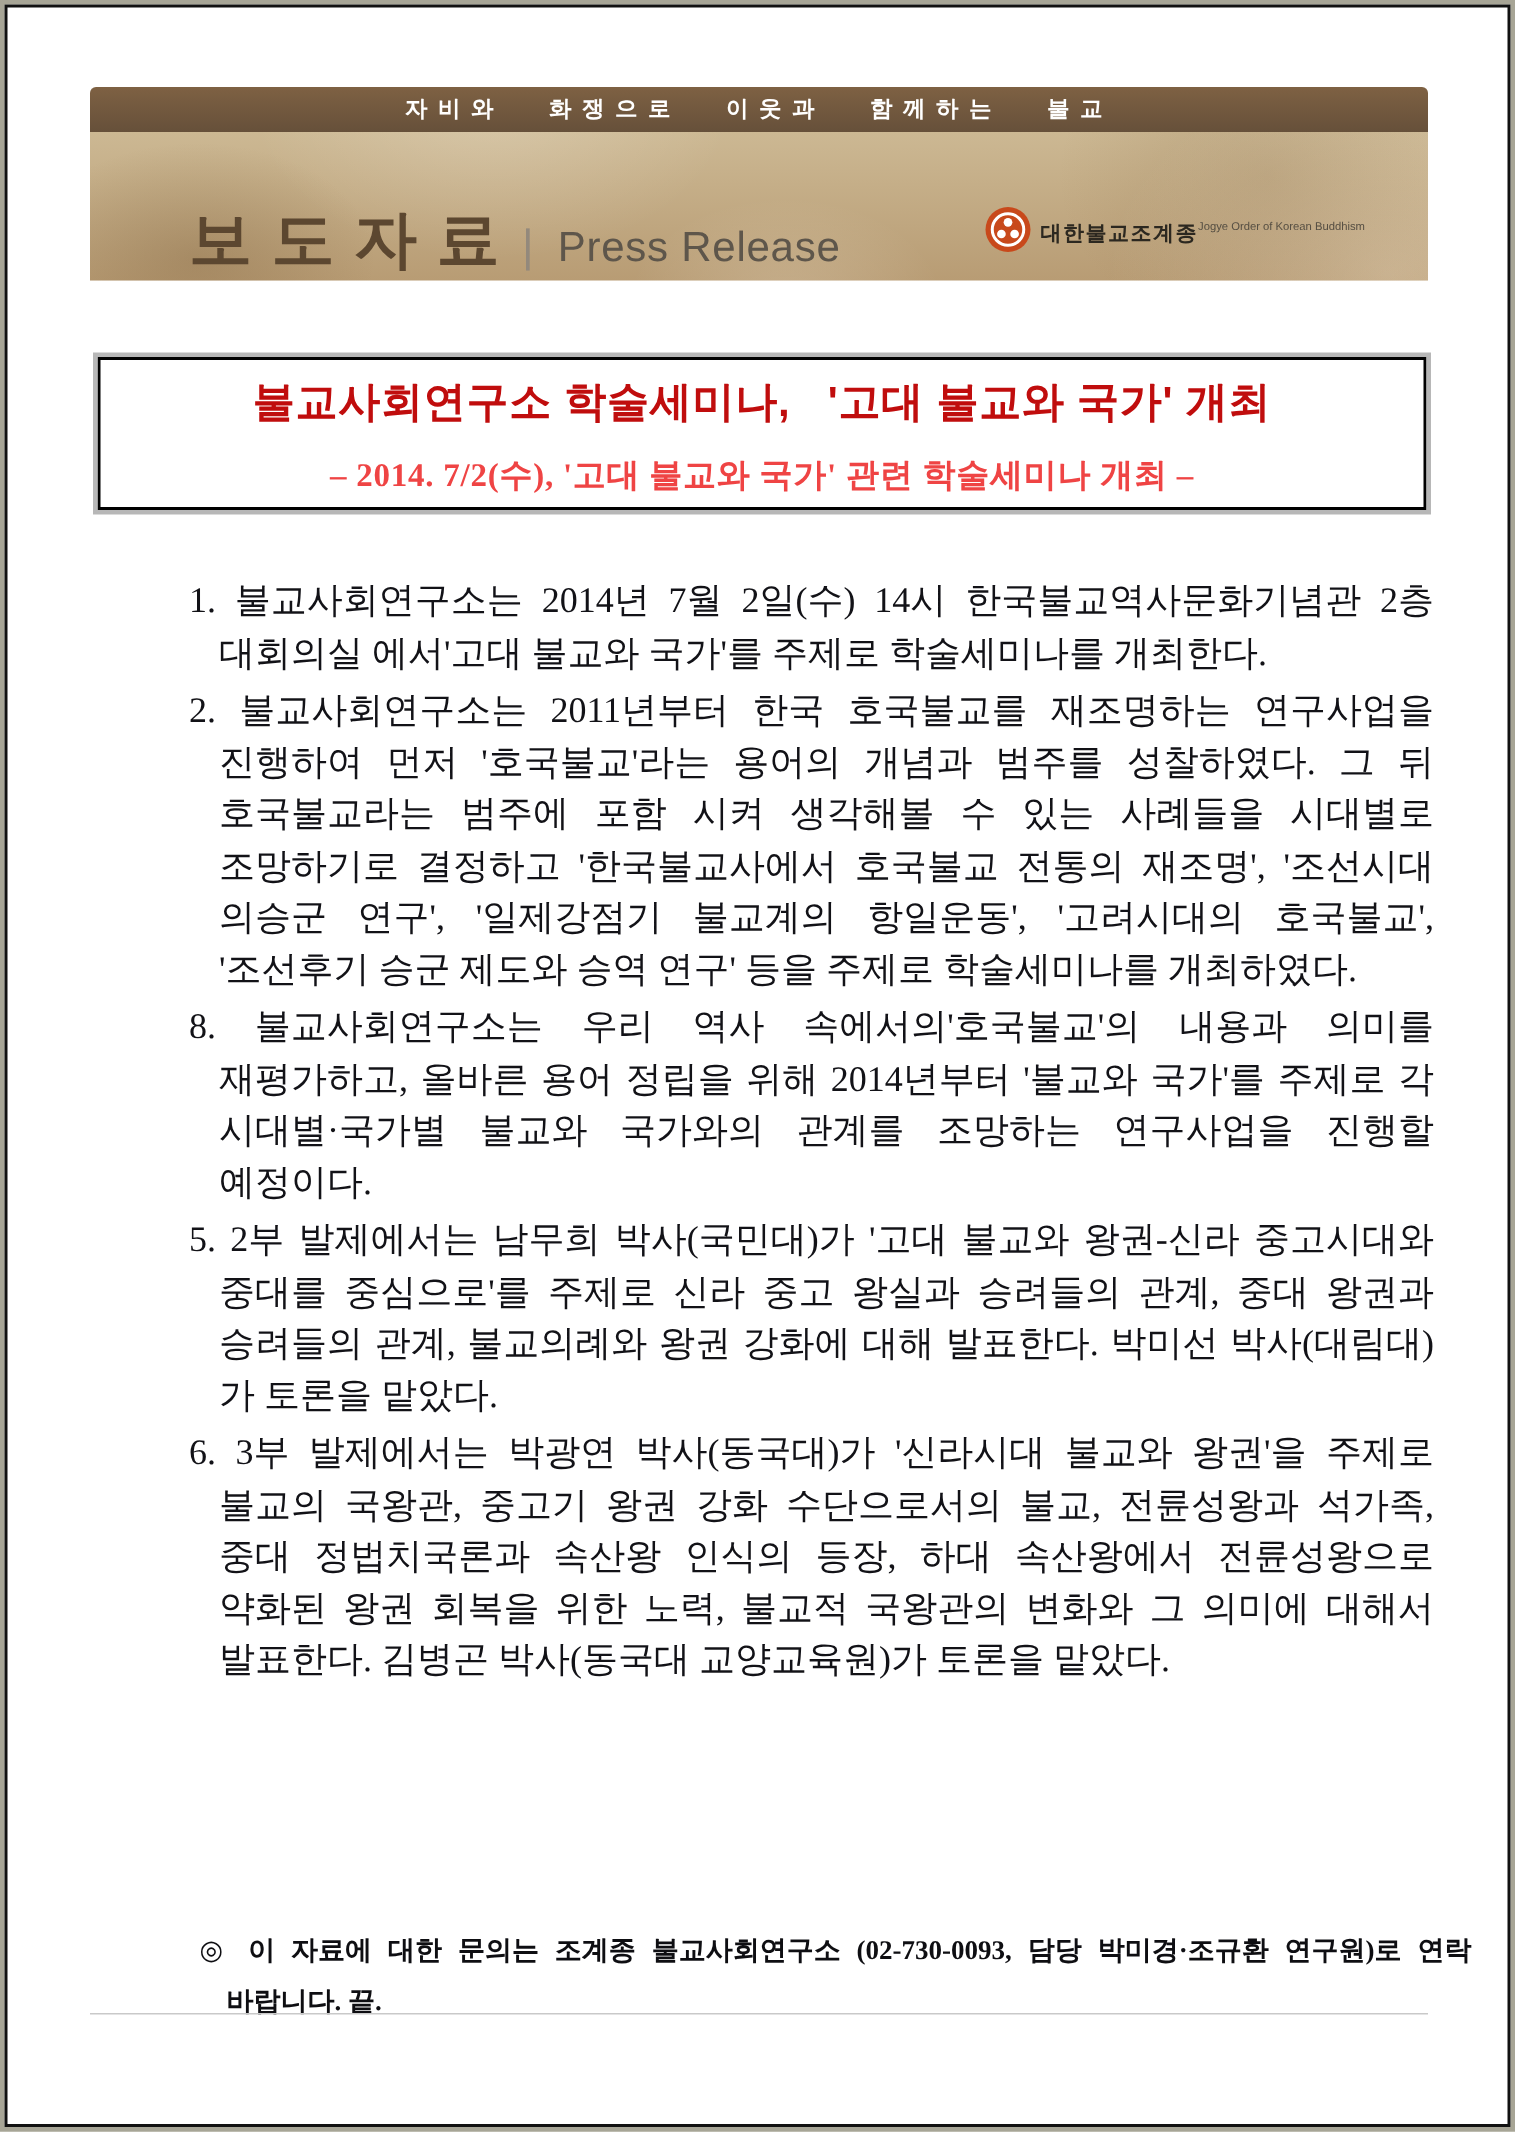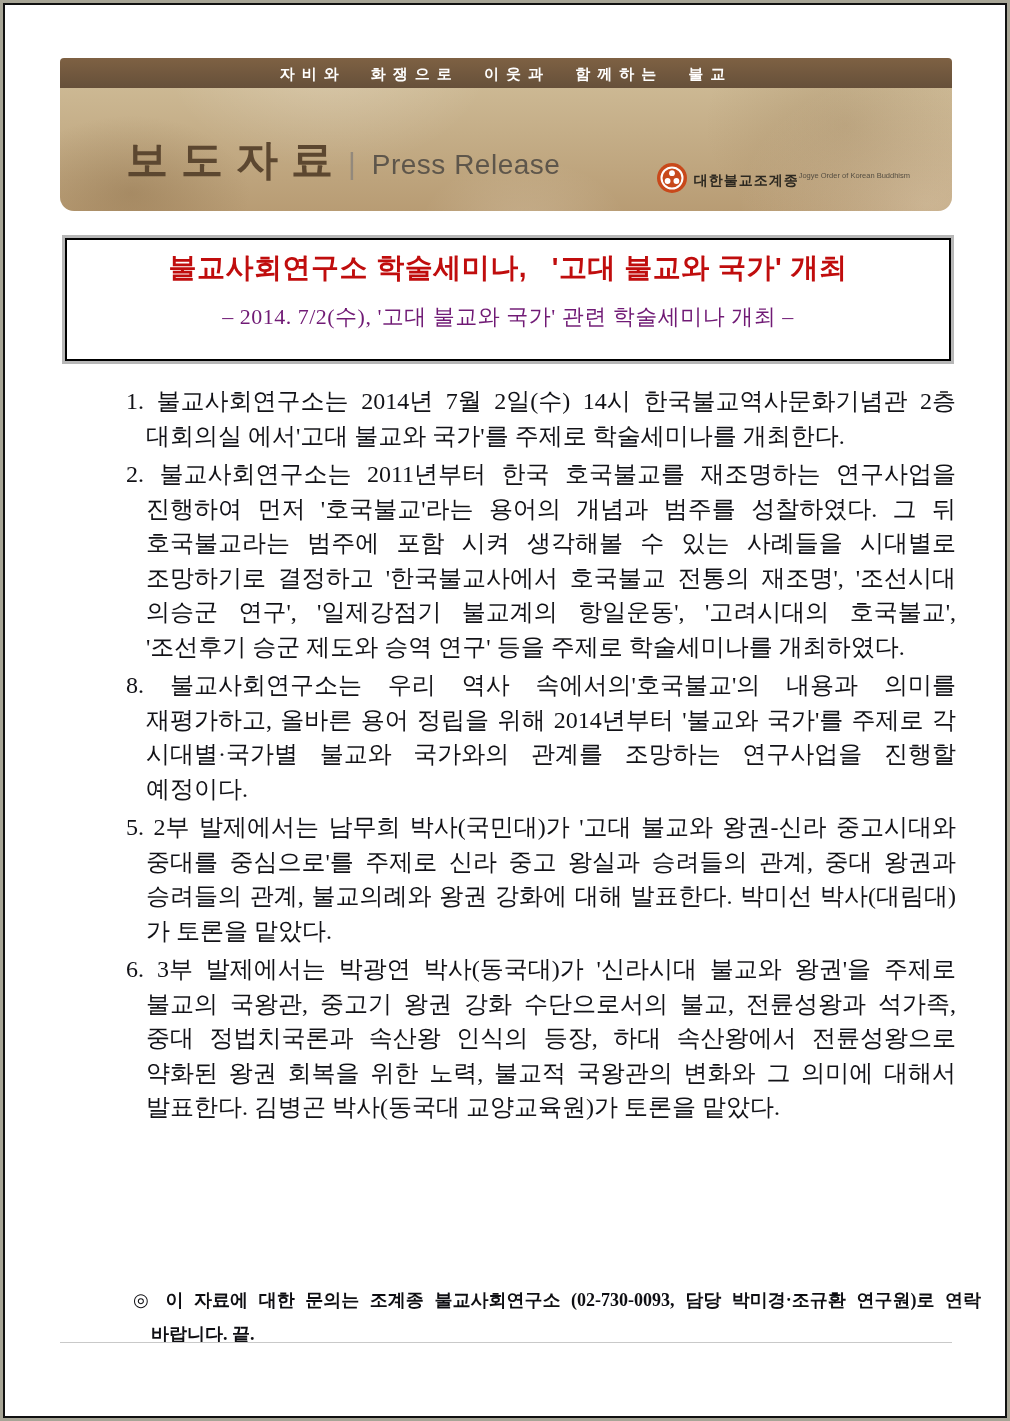--- a/index.html
+++ b/index.html
@@ -20,27 +20,27 @@
   .banner {
     position: absolute; left: 55px; top: 53px;
     width: 892px; height: 153px;
     border-radius: 4px 4px 14px 14px;
     overflow: hidden;
   }
   .banner-strip {
     height: 30px; line-height: 31px;
     background: linear-gradient(#7e6143, #66503a);
     color: #ffffff;
-    font-family: Liberation Sans, sans-serif;
+    font-family: Liberation Mono, monospace;
     font-weight: bold; font-size: 15px;
     letter-spacing: 7px; word-spacing: 14px;
     text-align: center;
   }
   .banner-main {
-    position: relative; height: 123px;
+    position: relative; height: 99px;
     background:
       radial-gradient(ellipse 170px 110px at 8% 85%, rgba(118,88,52,0.30), rgba(118,88,52,0) 70%),
       radial-gradient(ellipse 230px 150px at 30% -20%, rgba(255,250,240,0.22), rgba(255,250,240,0) 70%),
       radial-gradient(ellipse 150px 100px at 52% 115%, rgba(255,248,235,0.20), rgba(255,248,235,0) 70%),
       radial-gradient(ellipse 200px 160px at 88% 30%, rgba(120,88,50,0.18), rgba(120,88,50,0) 70%),
       radial-gradient(ellipse 260px 190px at 97% 95%, rgba(255,244,226,0.28), rgba(255,244,226,0) 72%),
       linear-gradient(#ccb893, #b89c74);
     padding-left: 40px;
   }
   .banner-title-row {
@@ -75,32 +75,32 @@
   }
 
   
   .headline-box {
     position: absolute; left: 60px; top: 233px;
     width: 886px;
     border: 2px solid #000000;
     outline: 3px solid #b7b7b7;
     background: #ffffff;
     text-align: center;
-    padding: 9px 10px 27px;
+    padding: 9px 10px 6px;
   }
   .headline-title {
     font-family: "Liberation Sans", "DejaVu Sans", sans-serif;
     font-size: 28px; font-weight: bold;
     color: #c00d0d; letter-spacing: 0.5px;
     white-space: pre-wrap;
   }
   .headline-subtitle {
     margin-top: 15px;
-    font-size: 22px; font-weight: normal;
-    color: #701a75; letter-spacing: 0.5px;
+    font-size: 22px; font-weight: bold;
+    color: #ef4444; letter-spacing: 0.5px;
   }
 
   
   .body-text {
     position: absolute; left: 105px; top: 379px;
     width: 830px;
     font-size: 24px; line-height: 34.5px;
     color: #121217;
     text-align: justify;
     margin-left: 16px;

